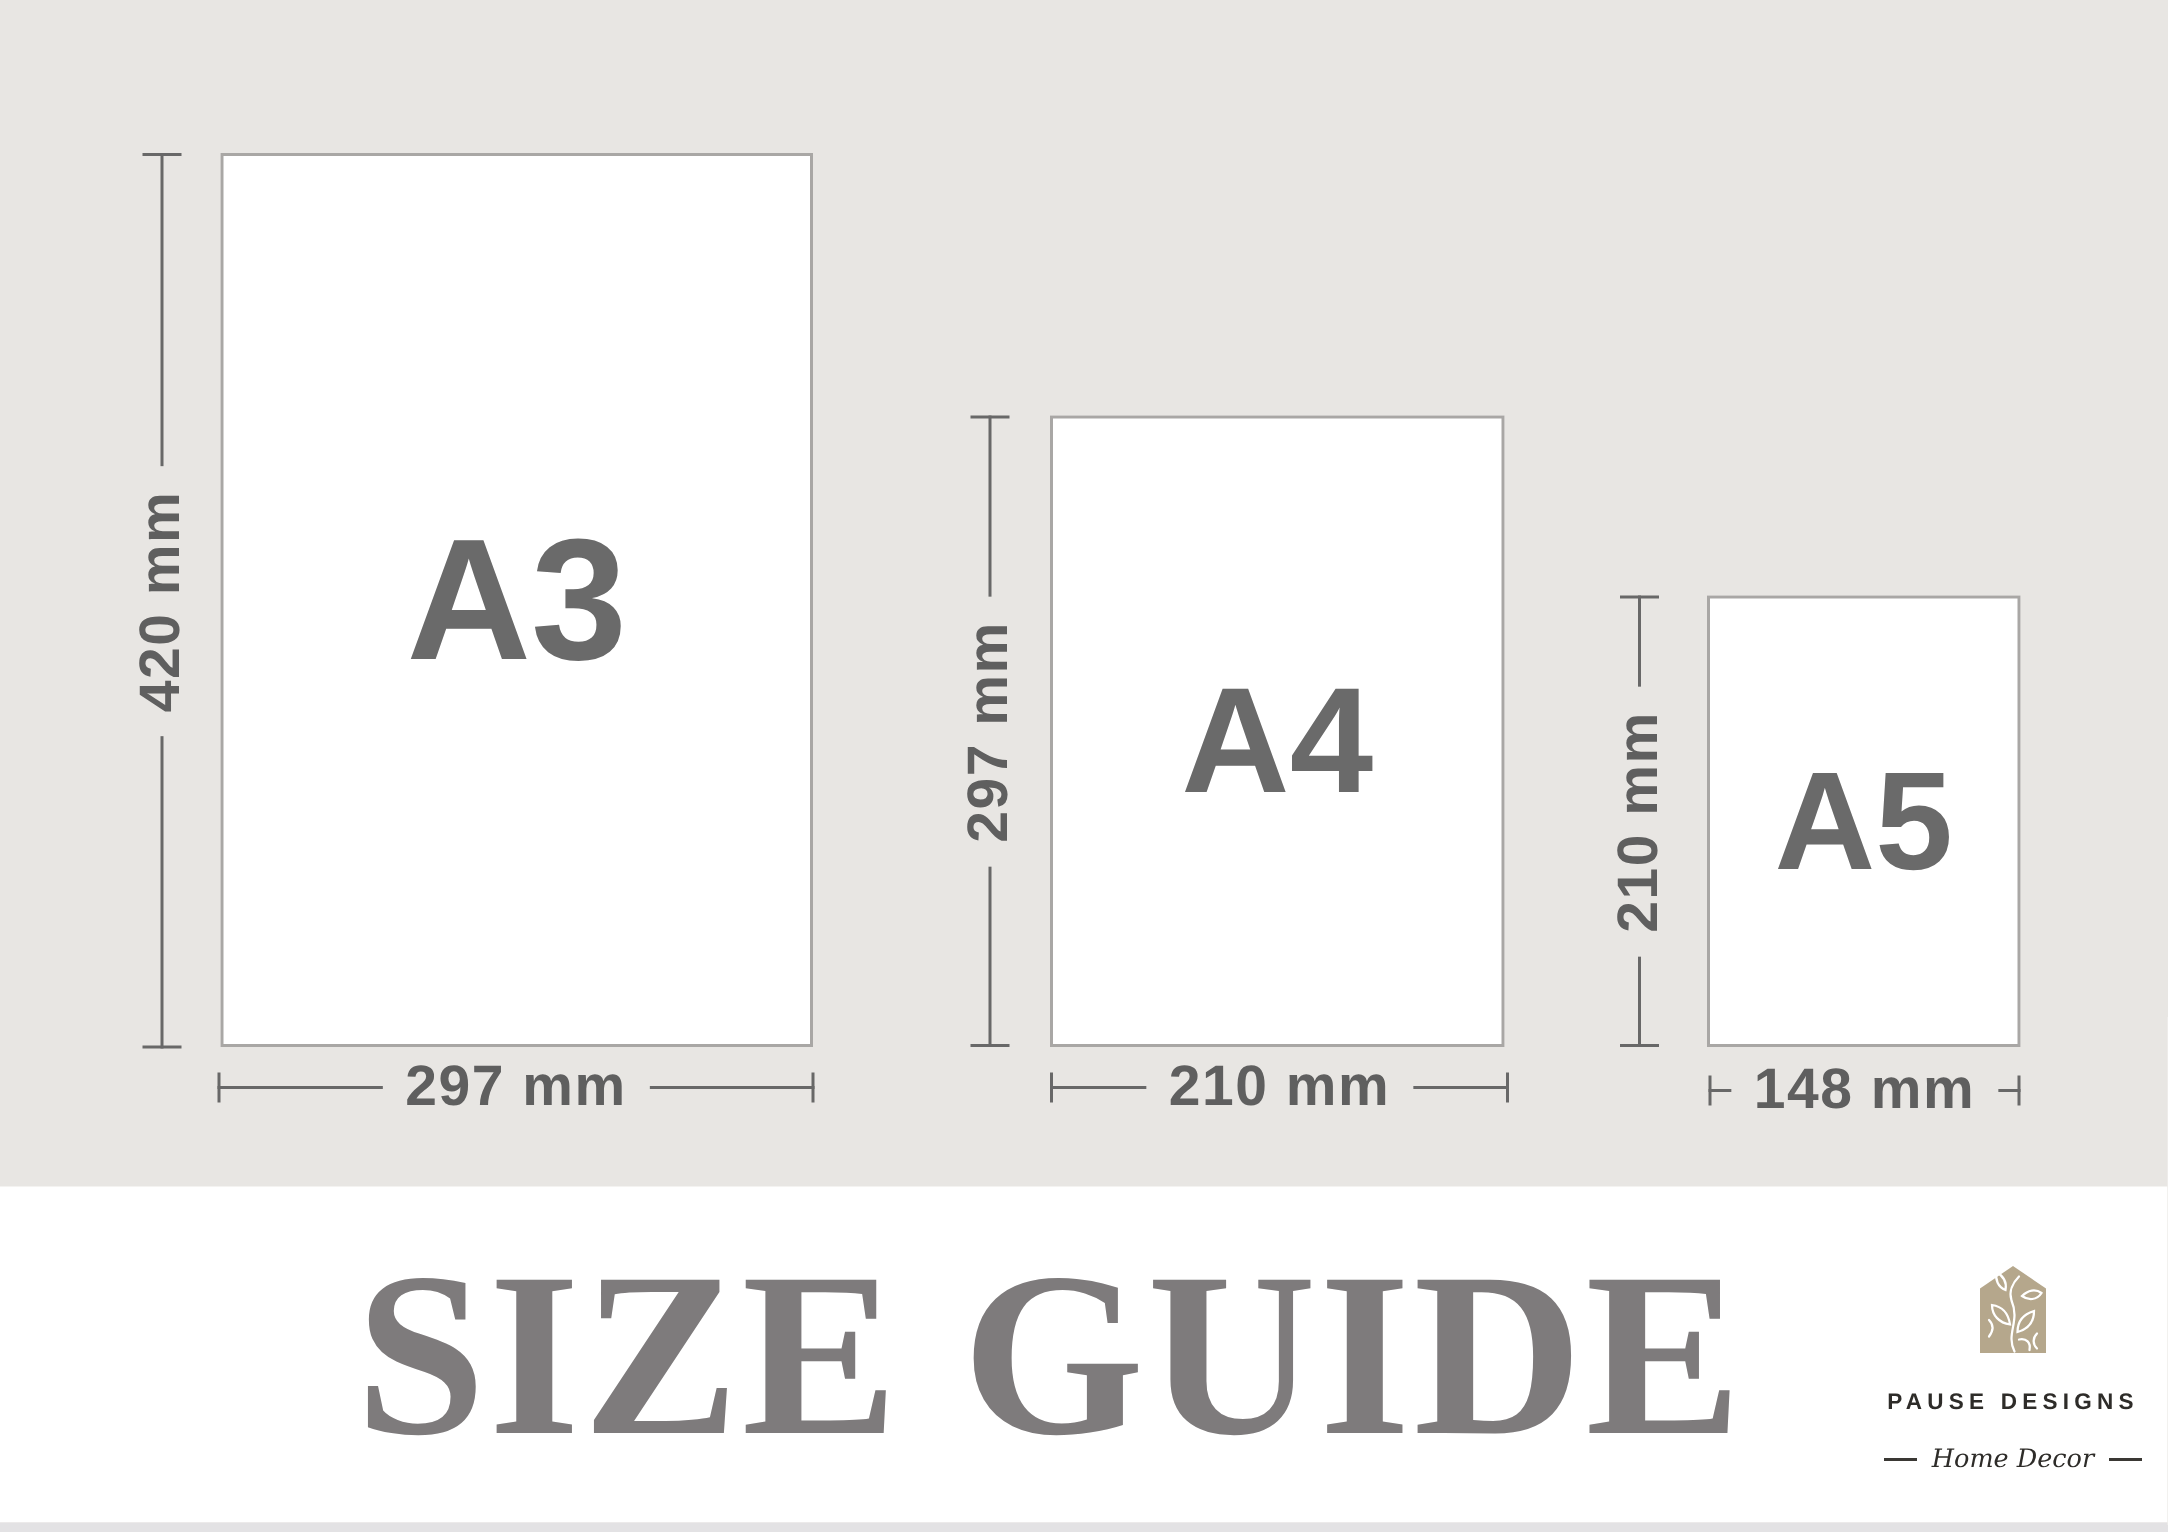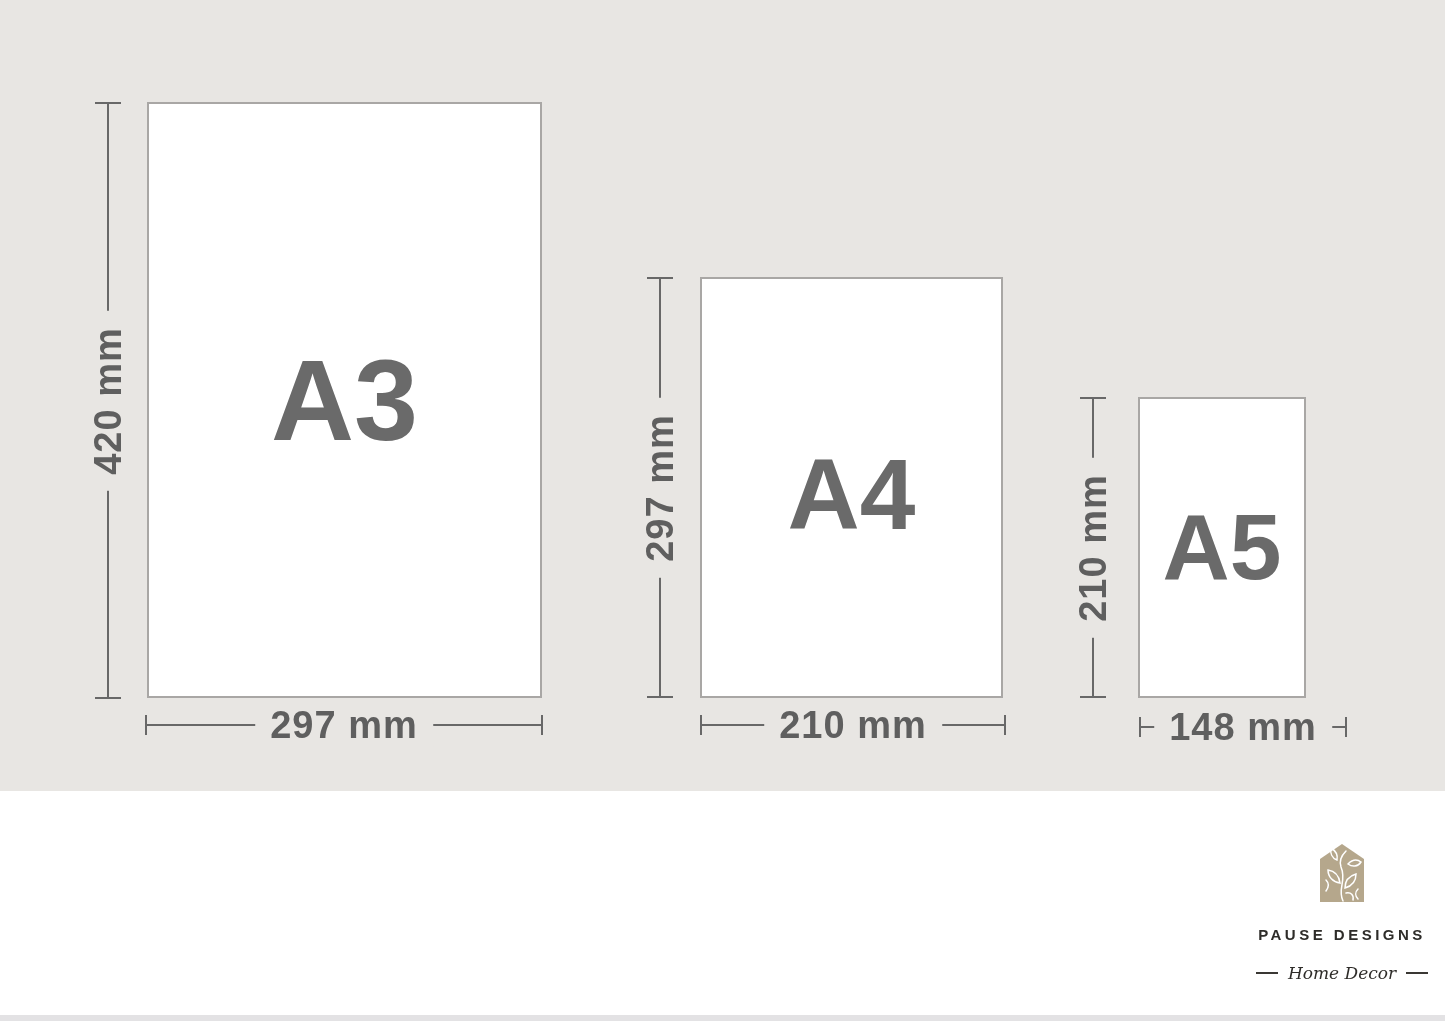--- a/index.html
+++ b/index.html
@@ -16,21 +16,21 @@
     position:absolute; background:#ffffff;
     border:2px solid #a9a7a5;
     display:flex; align-items:center; justify-content:center;
   }
   .paper-label { color:#6a6a6a; font-weight:700; line-height:1; }
 
   .p-a3 { left:147px; top:102px; width:395px; height:596px; }
   .p-a3 .paper-label { font-size:115px; }
   .p-a4 { left:700px; top:277px; width:303px; height:421px; }
   .p-a4 .paper-label { font-size:100px;margin-top:12px; }
-  .p-a5 { left:1138px; top:397px; width:168px; height:301px; }
+  .p-a5 { left:1138px; top:397px; width:209px; height:301px; }
   .p-a5 .paper-label { font-size:93px; }
 
   
   .vdim { position:absolute; width:26px; }
   .vdim .vline  { position:absolute; left:12px; top:0; bottom:0; width:2px; background:#686868; }
   .vdim .htick  { position:absolute; left:0; width:26px; height:2px; background:#686868; }
   .vdim .t-top    { top:0; }
   .vdim .t-bottom { bottom:0; }
   .vdim .vlabel {
     position:absolute; top:50%; left:50%;
@@ -139,20 +139,21 @@
     <span class="vlabel">210 mm</span>
   </div>
   <div class="hdim dh-a5">
     <i class="hline"></i>
     <i class="vtick t-left"></i>
     <i class="vtick t-right"></i>
     <span class="hlabel">148 mm</span>
   </div>
 
   <footer class="banner">
+    <h1 class="title">SIZE GUIDE</h1>
 
     <div class="logo">
       <svg width="46" height="60" viewBox="0 0 46 60" aria-hidden="true">
         <path d="M23 1 L45 16 V59 H1 V16 Z" fill="#b5a78c"></path>
         <g fill="none" stroke="#ffffff" stroke-width="1.5" stroke-linecap="round">
           <path d="M24 58 C18 46 28 38 22 24 C20 18 23 12 27 8"></path>
           <path d="M21 40 C14 39 9 34 9 27 C16 28 20 33 21 40 Z"></path>
           <path d="M26 45 C33 43 37 38 37 31 C30 33 26 38 26 45 Z"></path>
           <path d="M18 17 C13 15 11 10 12 5 C17 8 19 12 18 17 Z"></path>
           <path d="M29 21 C33 17 38 16 42 19 C39 24 33 24 29 21 Z"></path>

